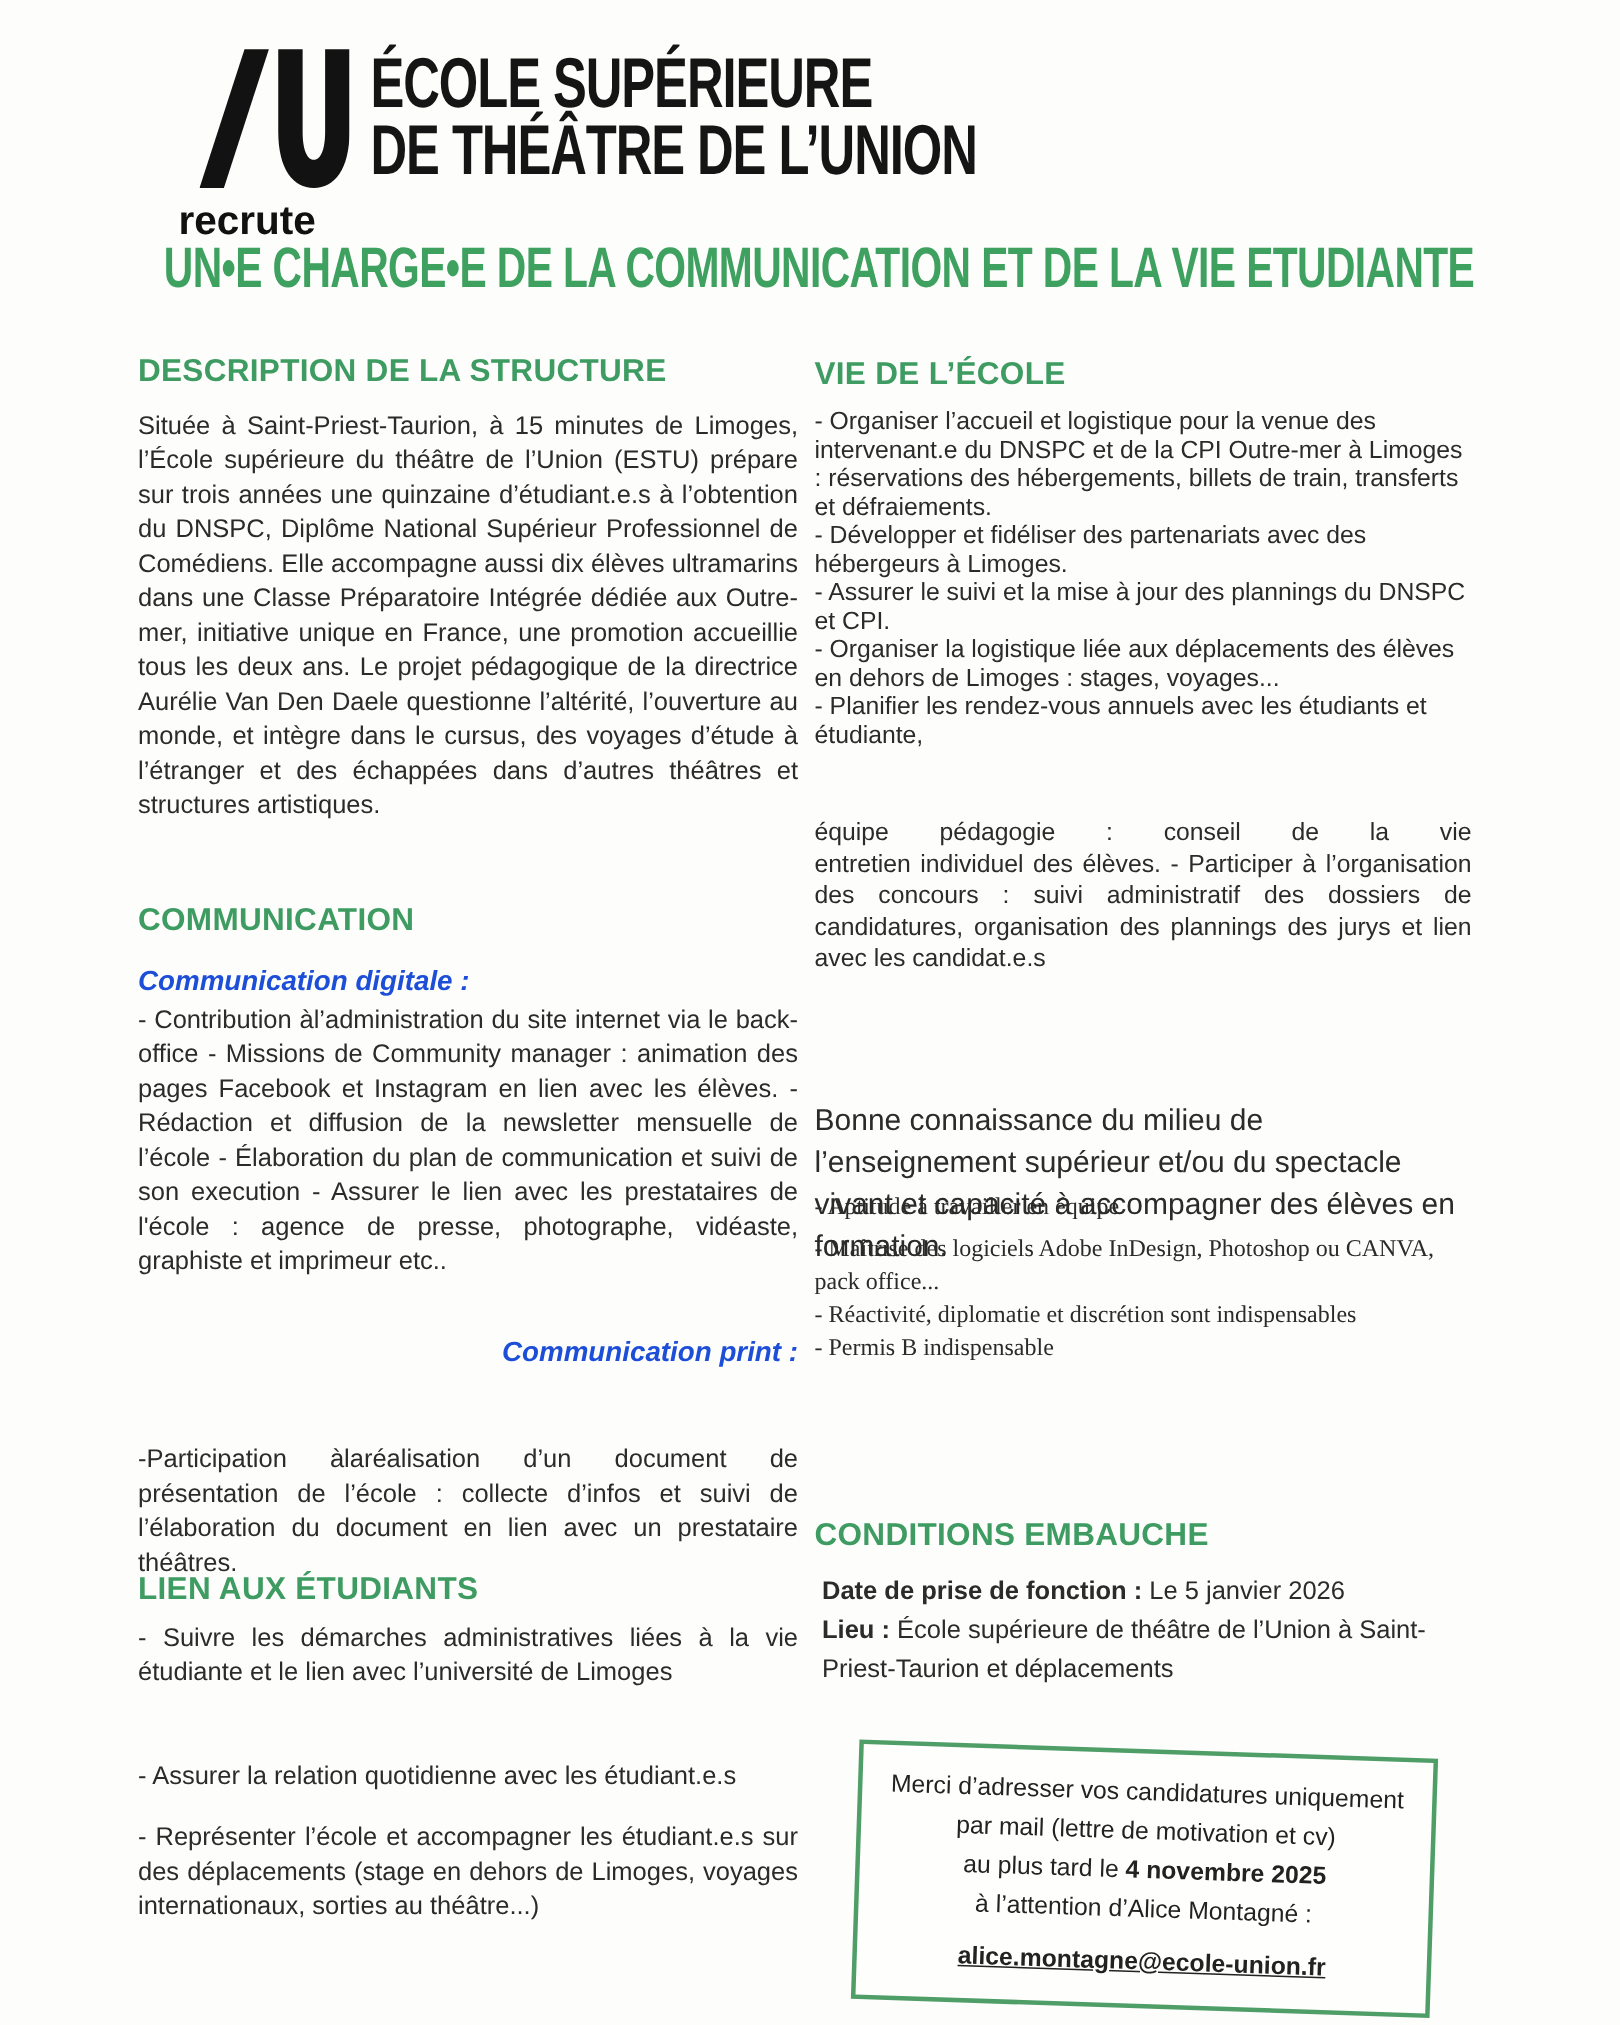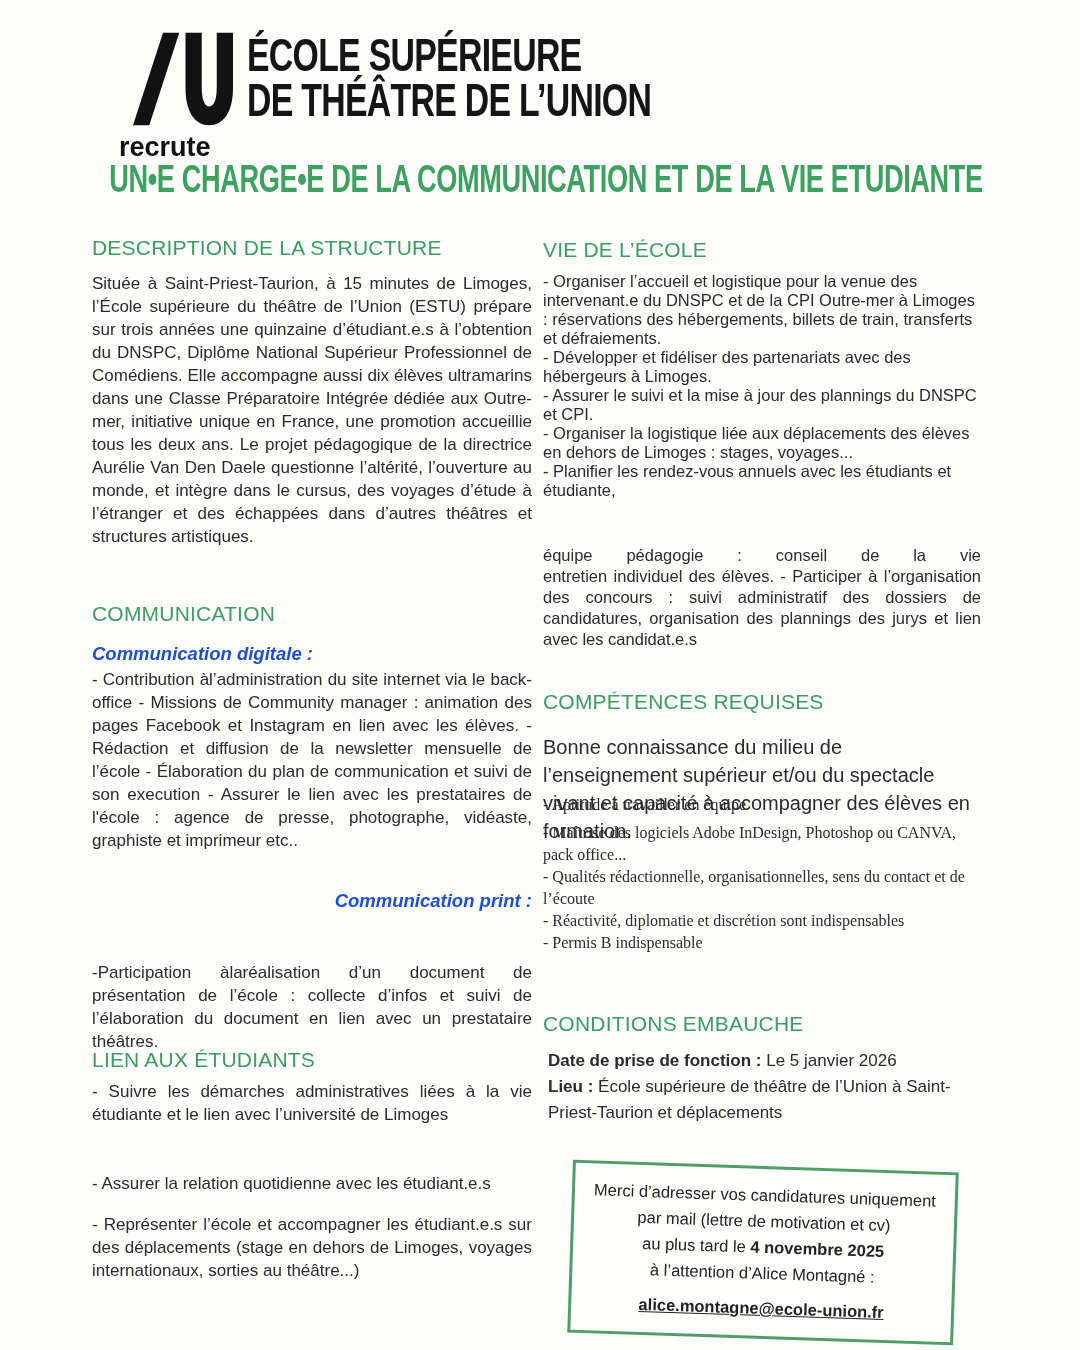--- a/index.html
+++ b/index.html
@@ -22,21 +22,21 @@
   .main-title{position:absolute;left:0;top:160px;width:916px;text-align:center;}
   .main-title .cond{
     display:inline-block;transform:scale(0.80,1.12);
     font-weight:bold;font-size:34px;letter-spacing:-0.5px;white-space:nowrap;
     color:#3ea160;
   }
   
   .abs{position:absolute;}
   .colL{left:92px;width:440px;}
   .colR{left:543px;width:438px;}
-  .h{color:#3e9c62;font-weight:normal;font-size:21px;letter-spacing:0.2px;}
+  .h{color:#3e9c62;font-weight:bold;font-size:21px;letter-spacing:0.2px;}
   .sub{color:#1d4ed8;font-weight:bold;font-style:italic;font-size:18.5px;}
   .body-just{font-size:17px;line-height:23px;text-align:justify;}
   .body-left{font-size:16.5px;line-height:19px;text-align:left;}
   .body-just-r{font-size:16.5px;line-height:21px;text-align:justify;}
   .first-line-just{display:block;text-align:justify;text-align-last:justify;}
   .intro-r{font-size:20px;line-height:28px;text-align:left;}
   .list-r{font-size:16px;line-height:22px;text-align:left;}
   .list-r .li{margin:0;}
   .list-r .li-gap{margin-top:6px;}
   .colL .li{font-size:17px;line-height:23px;text-align:justify;}
@@ -103,26 +103,24 @@
     <div>- Assurer le suivi et la mise à jour des plannings du DNSPC et CPI.</div>
     <div>- Organiser la logistique liée aux déplacements des élèves en dehors de Limoges : stages, voyages...</div>
     <div>- Planifier les rendez-vous annuels avec les étudiants et étudiante,</div>
   </div>
 
   <div class="abs colR body-just-r" style="top:545px;">
     <span class="first-line-just">équipe pédagogie : conseil de la vie</span>
     <span>entretien individuel des élèves. - Participer à l’organisation des concours : suivi administratif des dossiers de candidatures, organisation des plannings des jurys et lien avec les candidat.e.s</span>
   </div>
 
-  <div class="abs colR h" style="top:690px;">COMPÉTENCES REQUISES</div>
   <div class="abs colR intro-r" style="top:733px;">Bonne connaissance du milieu de l’enseignement supérieur et/ou du spectacle vivant et capacité à accompagner des élèves en formation.</div>
   <div class="abs colR list-r" style="top:794px;font-family:Liberation Serif, serif;">
     <div class="li">- Aptitude à travailler en équipe</div>
     <div class="li li-gap">- Maîtrise des logiciels Adobe InDesign, Photoshop ou CANVA, pack office...</div>
-    <div class="li">- Qualités rédactionnelle, organisationnelles, sens du contact et de l’écoute</div>
     <div class="li">- Réactivité, diplomatie et discrétion sont indispensables</div>
     <div class="li">- Permis B indispensable</div>
   </div>
 
   <div class="abs colR h" style="top:1012px;">CONDITIONS EMBAUCHE</div>
   <div class="abs colR" style="top:1048px;padding-left:5px;width:433px;">
     <div class="cond-line">
       <span class="b">Date de prise de fonction : </span><span>Le 5 janvier 2026</span>
     </div>
     <div class="cond-line">

